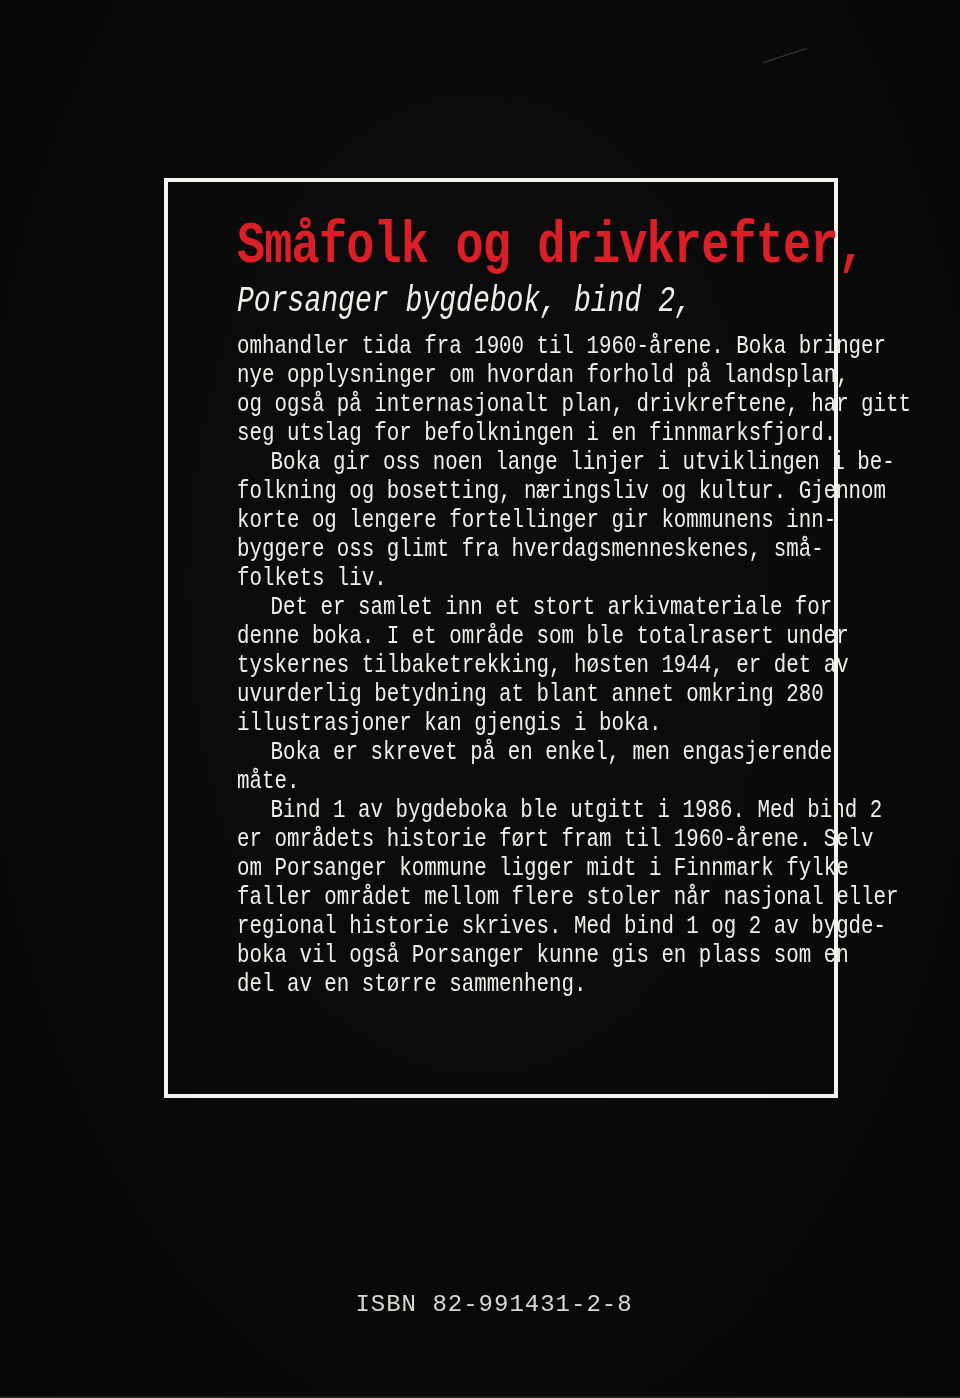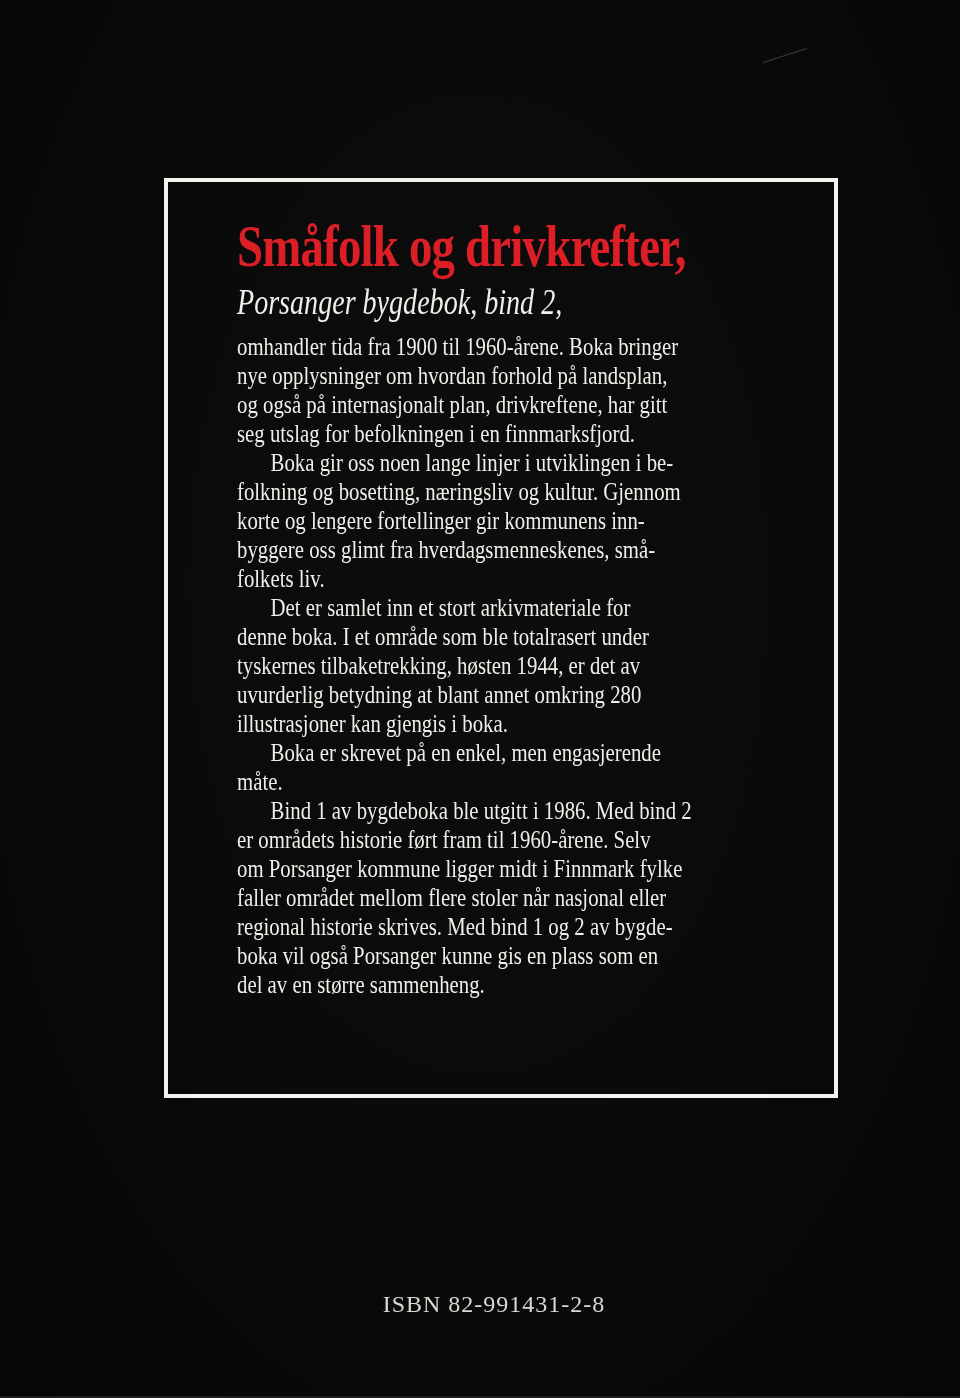--- a/index.html
+++ b/index.html
@@ -6,21 +6,21 @@
     margin: 0;
     padding: 0;
     background: #000;
   }
   .page {
     position: relative;
     width: 960px;
     height: 1398px;
     background: radial-gradient(ellipse at 50% 42%, #0d0d0d 0%, #0a0a0a 55%, #060606 100%);
     overflow: hidden;
-    font-family: Liberation Serif, serif;
+    font-family: Liberation Mono, monospace;
   }
   .frame {
     position: absolute;
     left: 164px;
     top: 178px;
     width: 666px;
     height: 912px;
     border: 4px solid #f3f2ec;
     background: transparent;
   }

